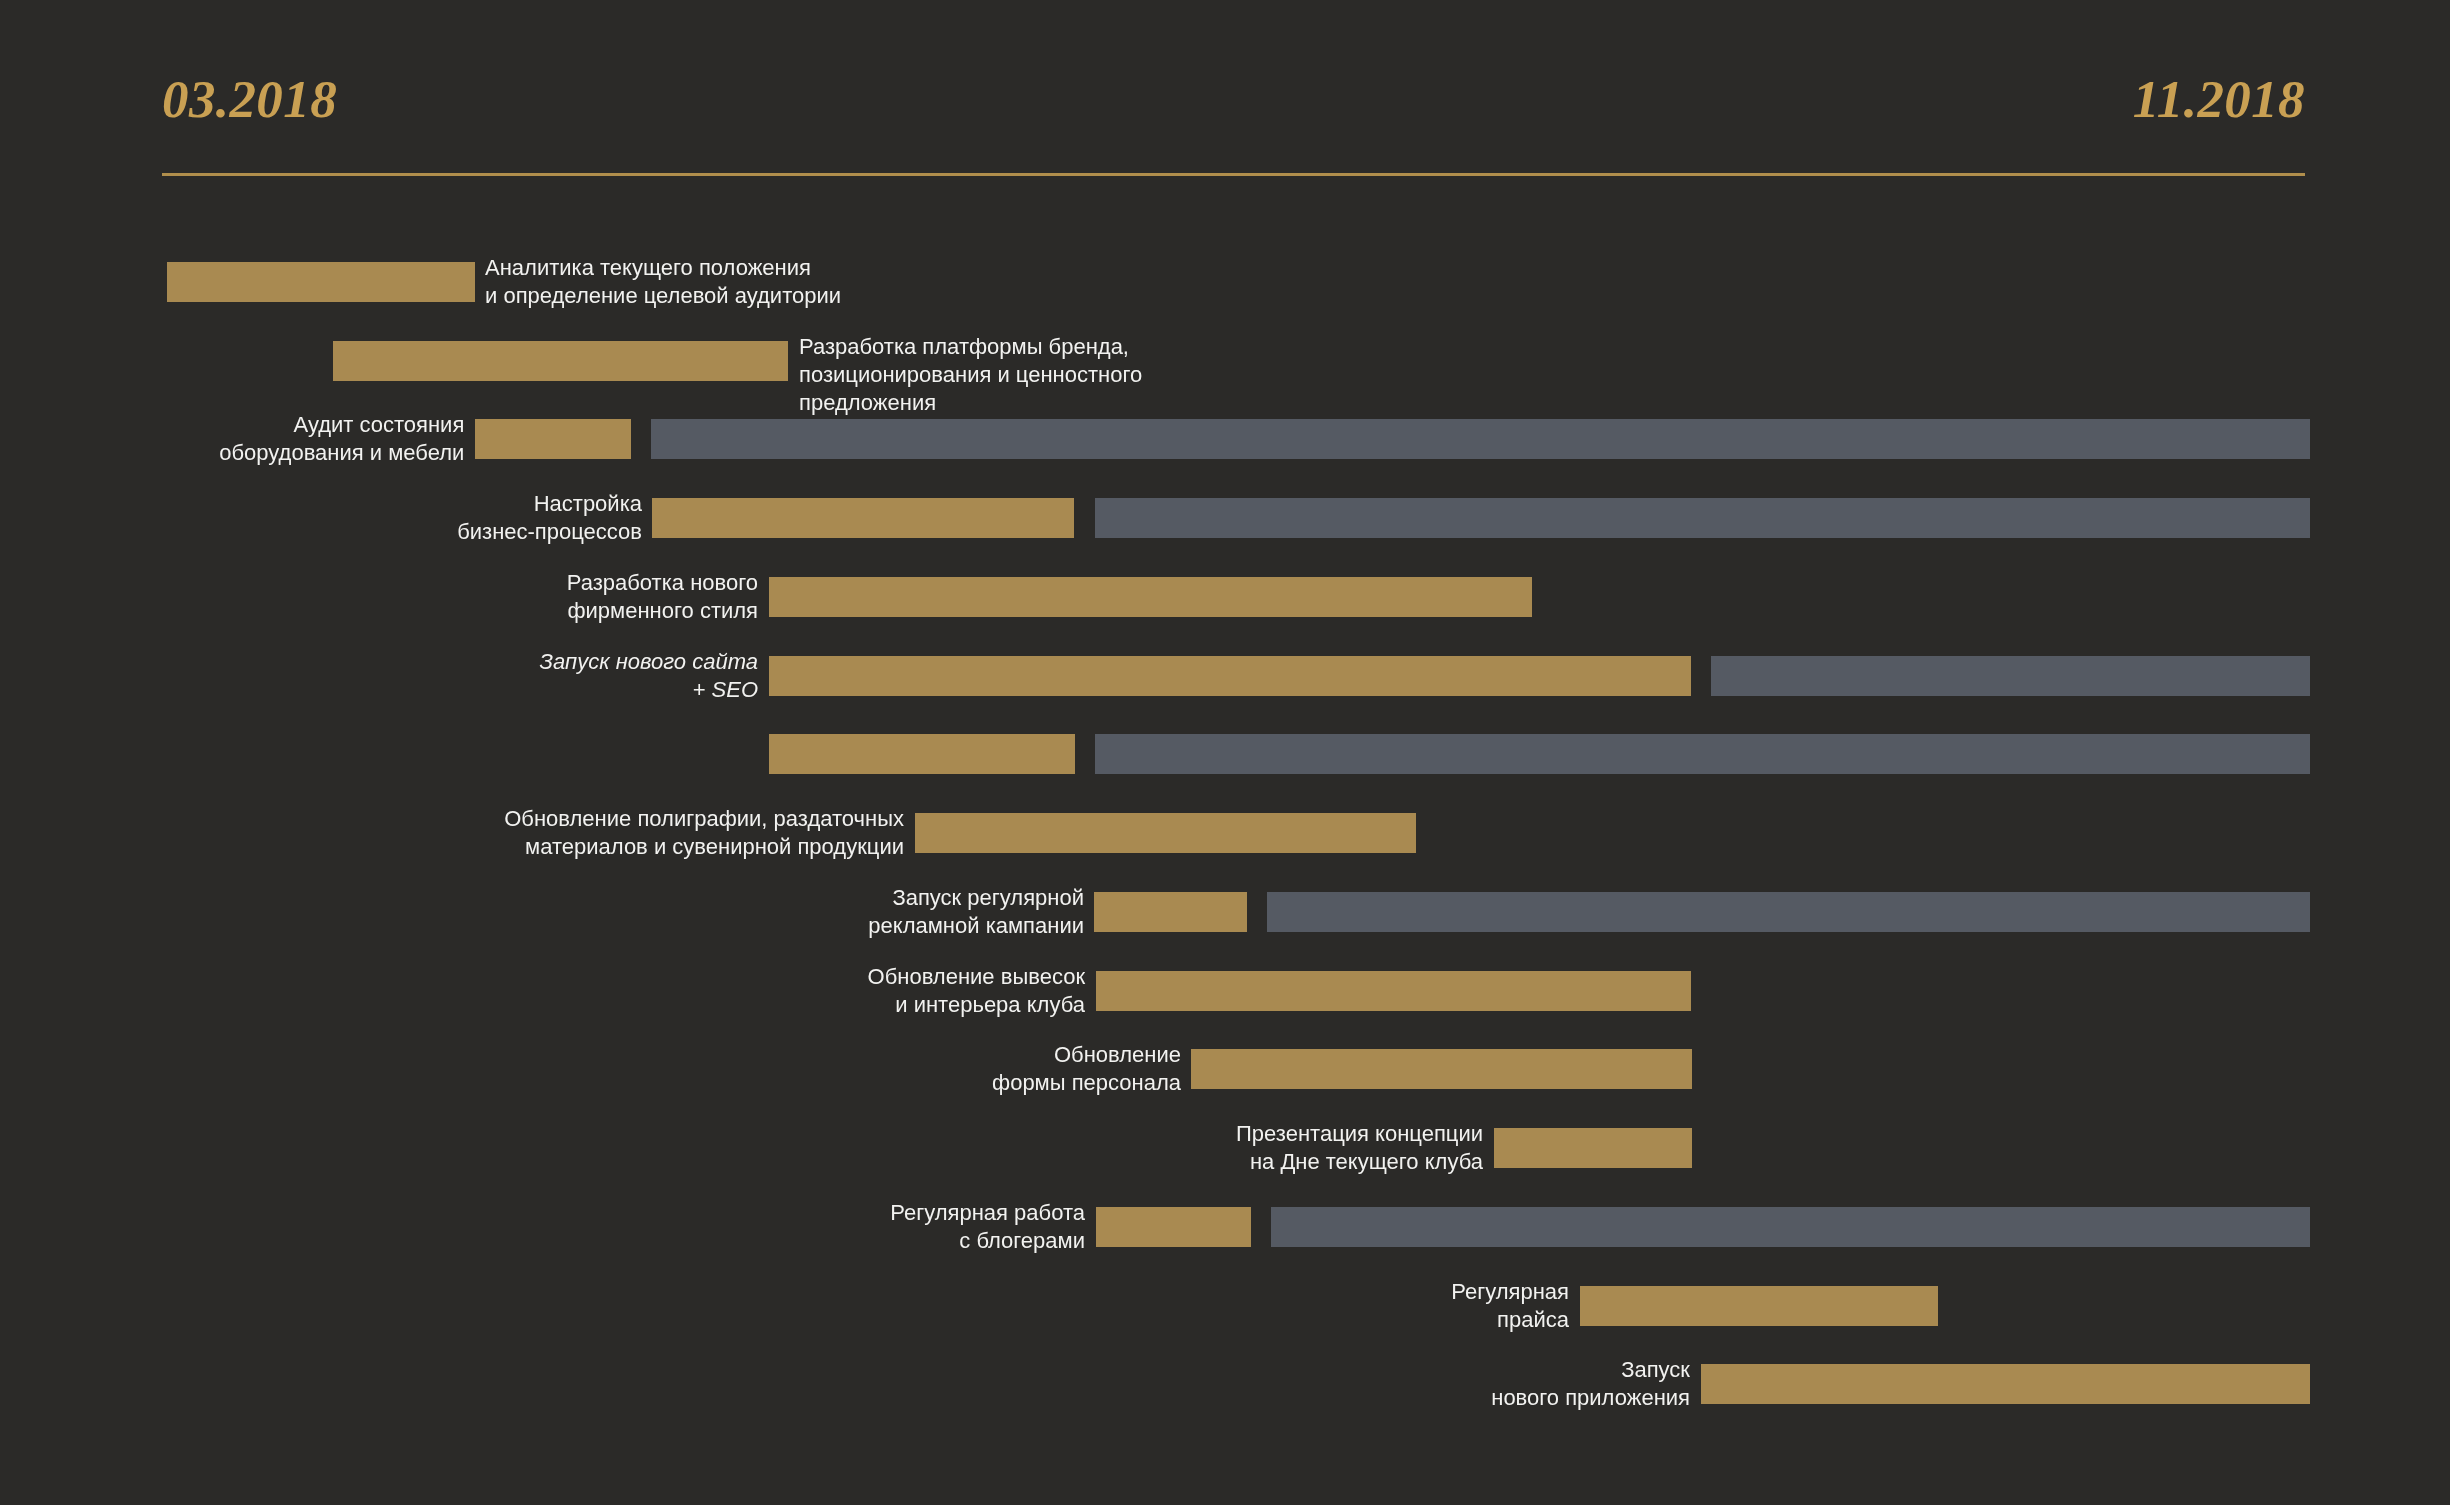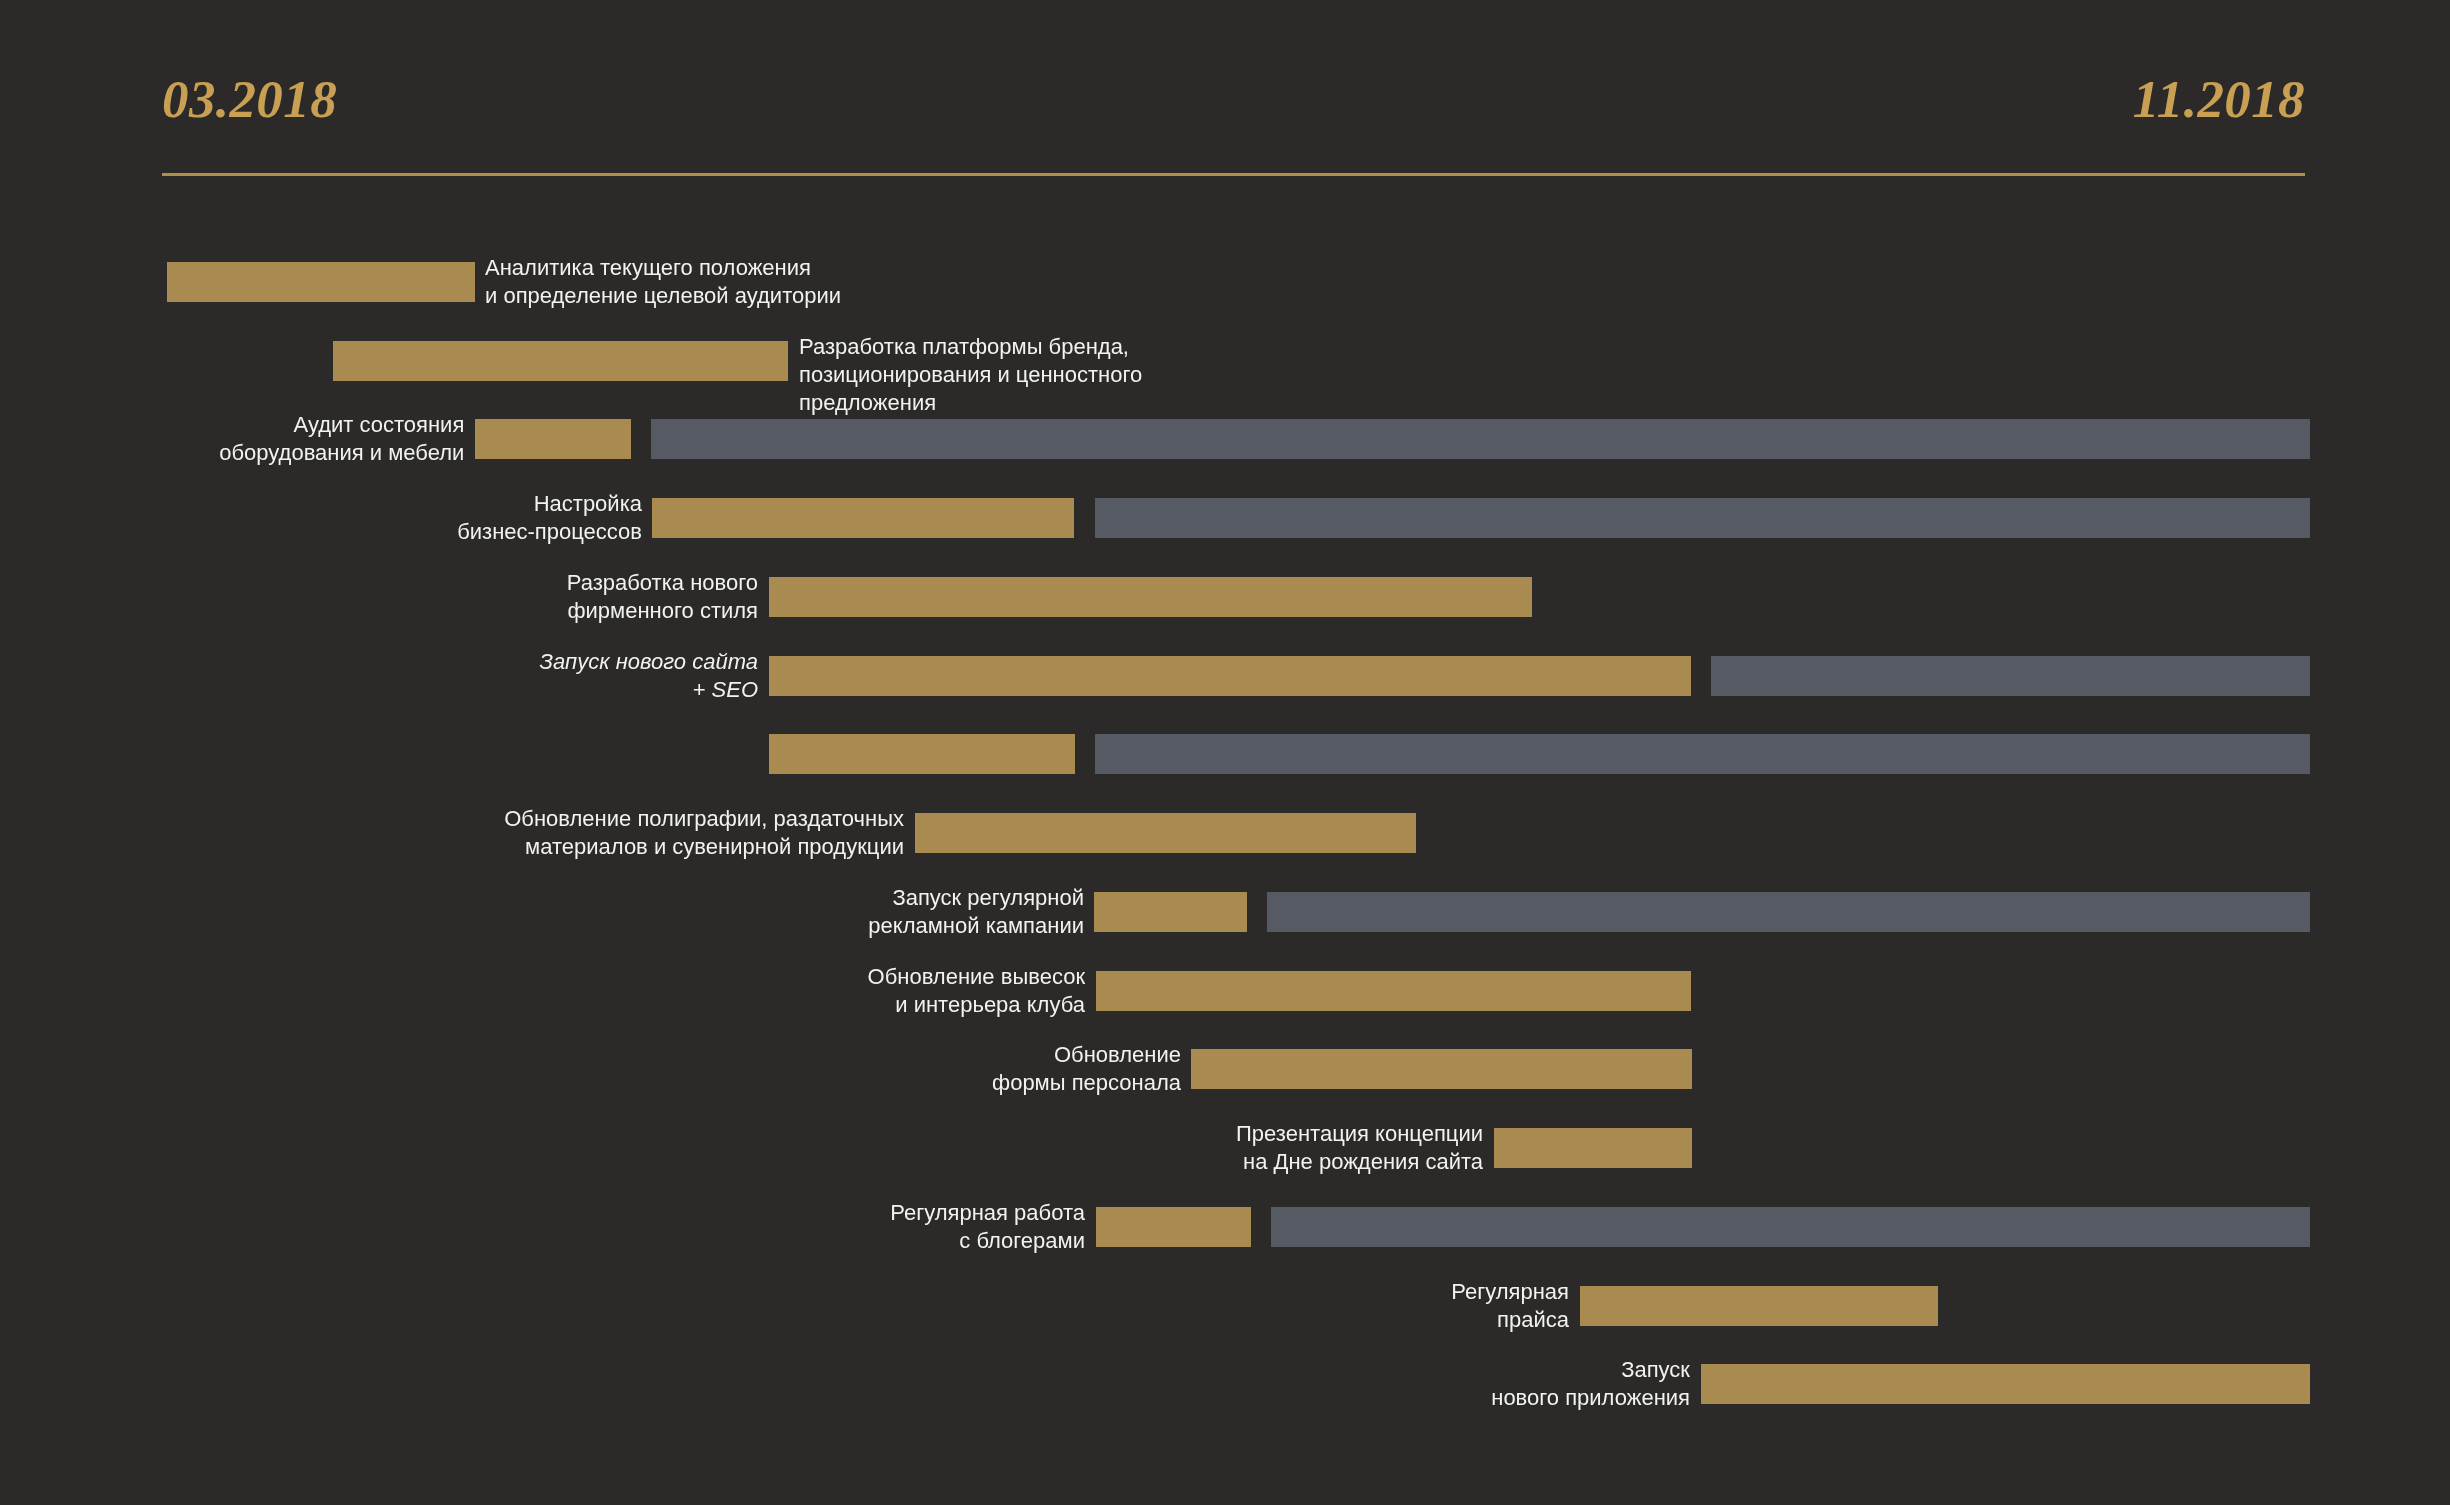--- a/index.html
+++ b/index.html
@@ -149,21 +149,21 @@
 и интерьера клуба</div>
       </div>
       <div class="row" style="top: 1013px; height: 40px;">
         <div class="bar done" style="left: 1186px; width: 501px; height: 40px;"></div>
         <div class="row-label right" style="width: 455px; top: -7.9px; left: 721px;">Обновление
 формы персонала</div>
       </div>
       <div class="row" style="top: 1092px; height: 40px;">
         <div class="bar done" style="left: 1489px; width: 198px; height: 40px;"></div>
         <div class="row-label right" style="width: 455px; top: -7.9px; left: 1023px;">Презентация  концепции
-на Дне рождения сайта</div>
+на Дне текущего клуба</div>
       </div>
       <div class="row" style="top: 1171px; height: 40px;">
         <div class="bar done" style="left: 1091px; width: 155px; height: 40px;"></div>
         <div class="bar ongoing" style="left: 1266px; width: 1039px; height: 40px;"></div>
         <div class="row-label right" style="width: 455px; top: -7.9px; left: 625px;">Регулярная работа
 с блогерами</div>
       </div>
       <div class="row" style="top: 1250px; height: 40px;">
         <div class="bar done" style="left: 1575px; width: 358px; height: 40px;"></div>
         <div class="row-label right" style="width: 455px; top: -7.9px; left: 1109px;">Регулярная

